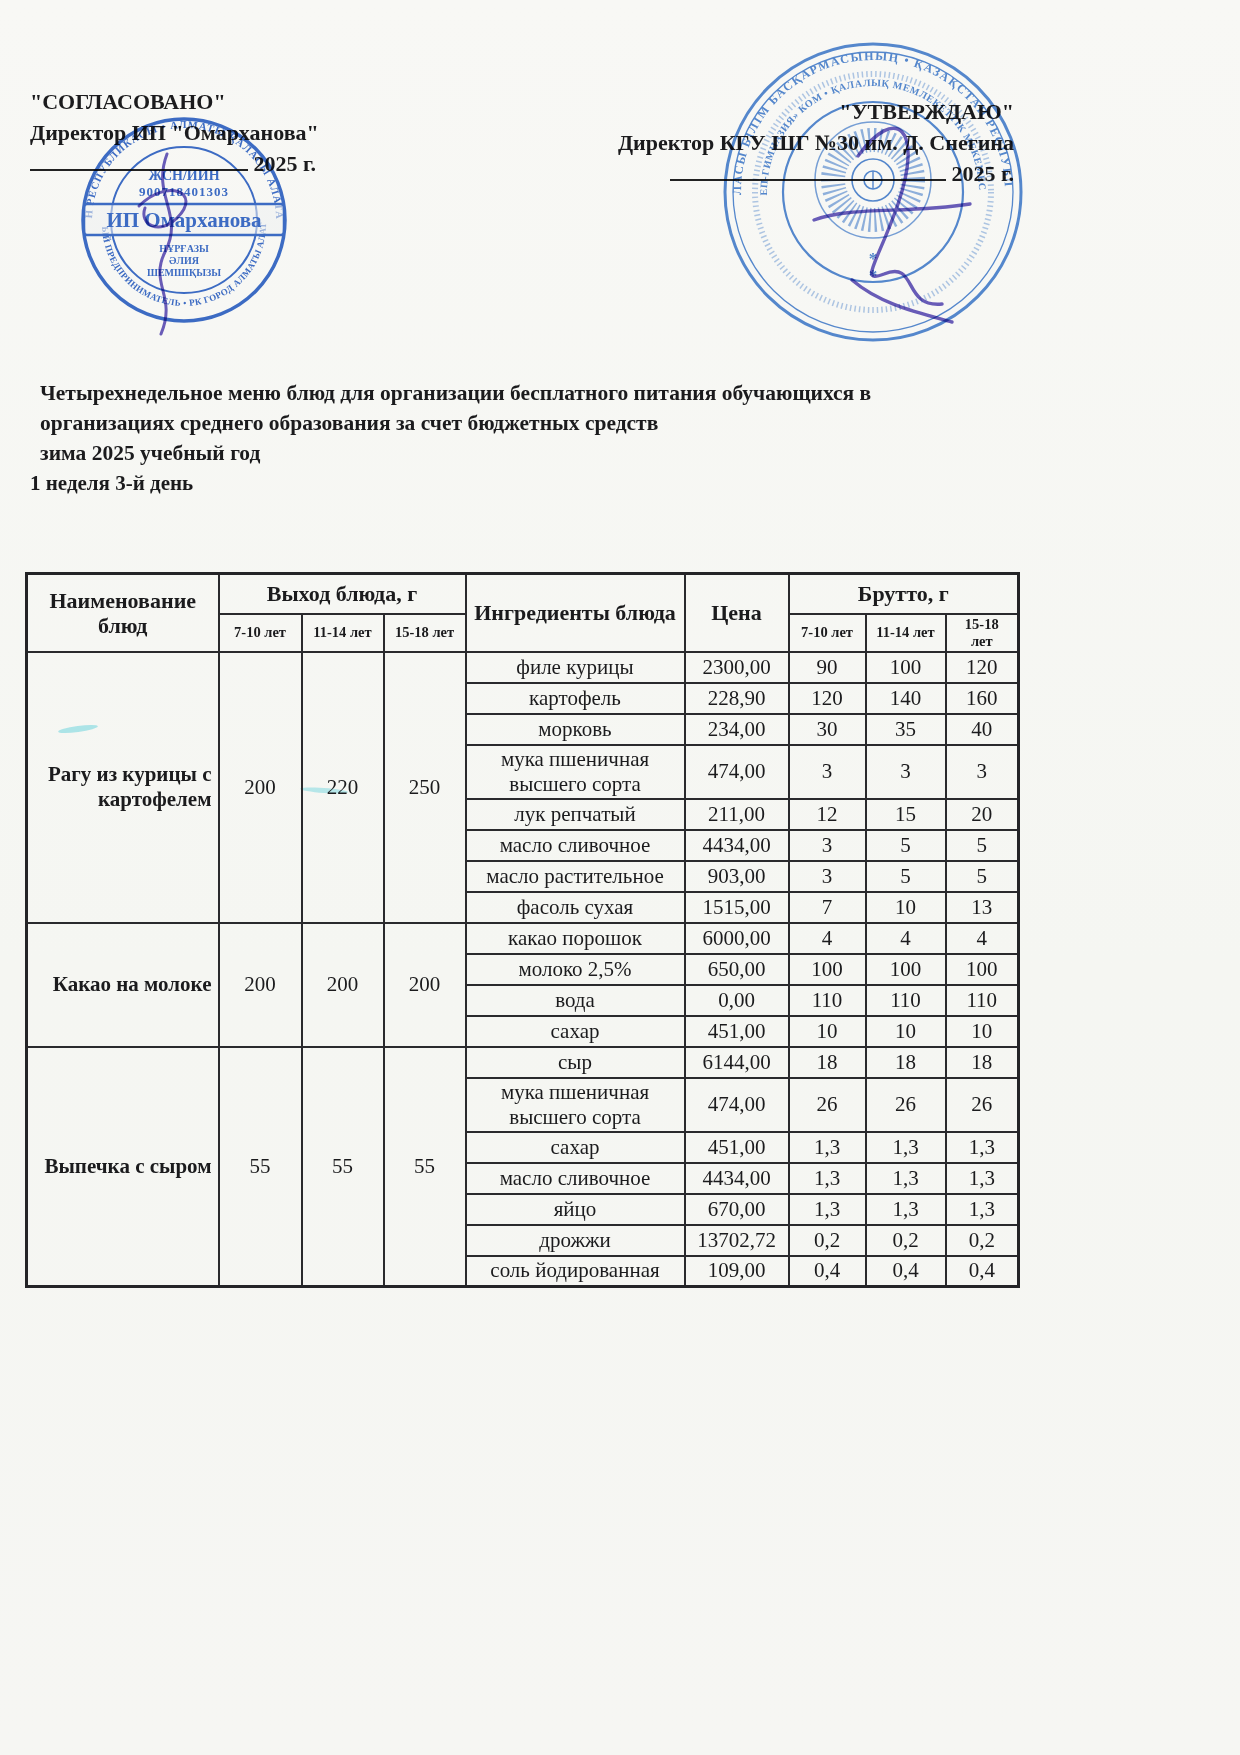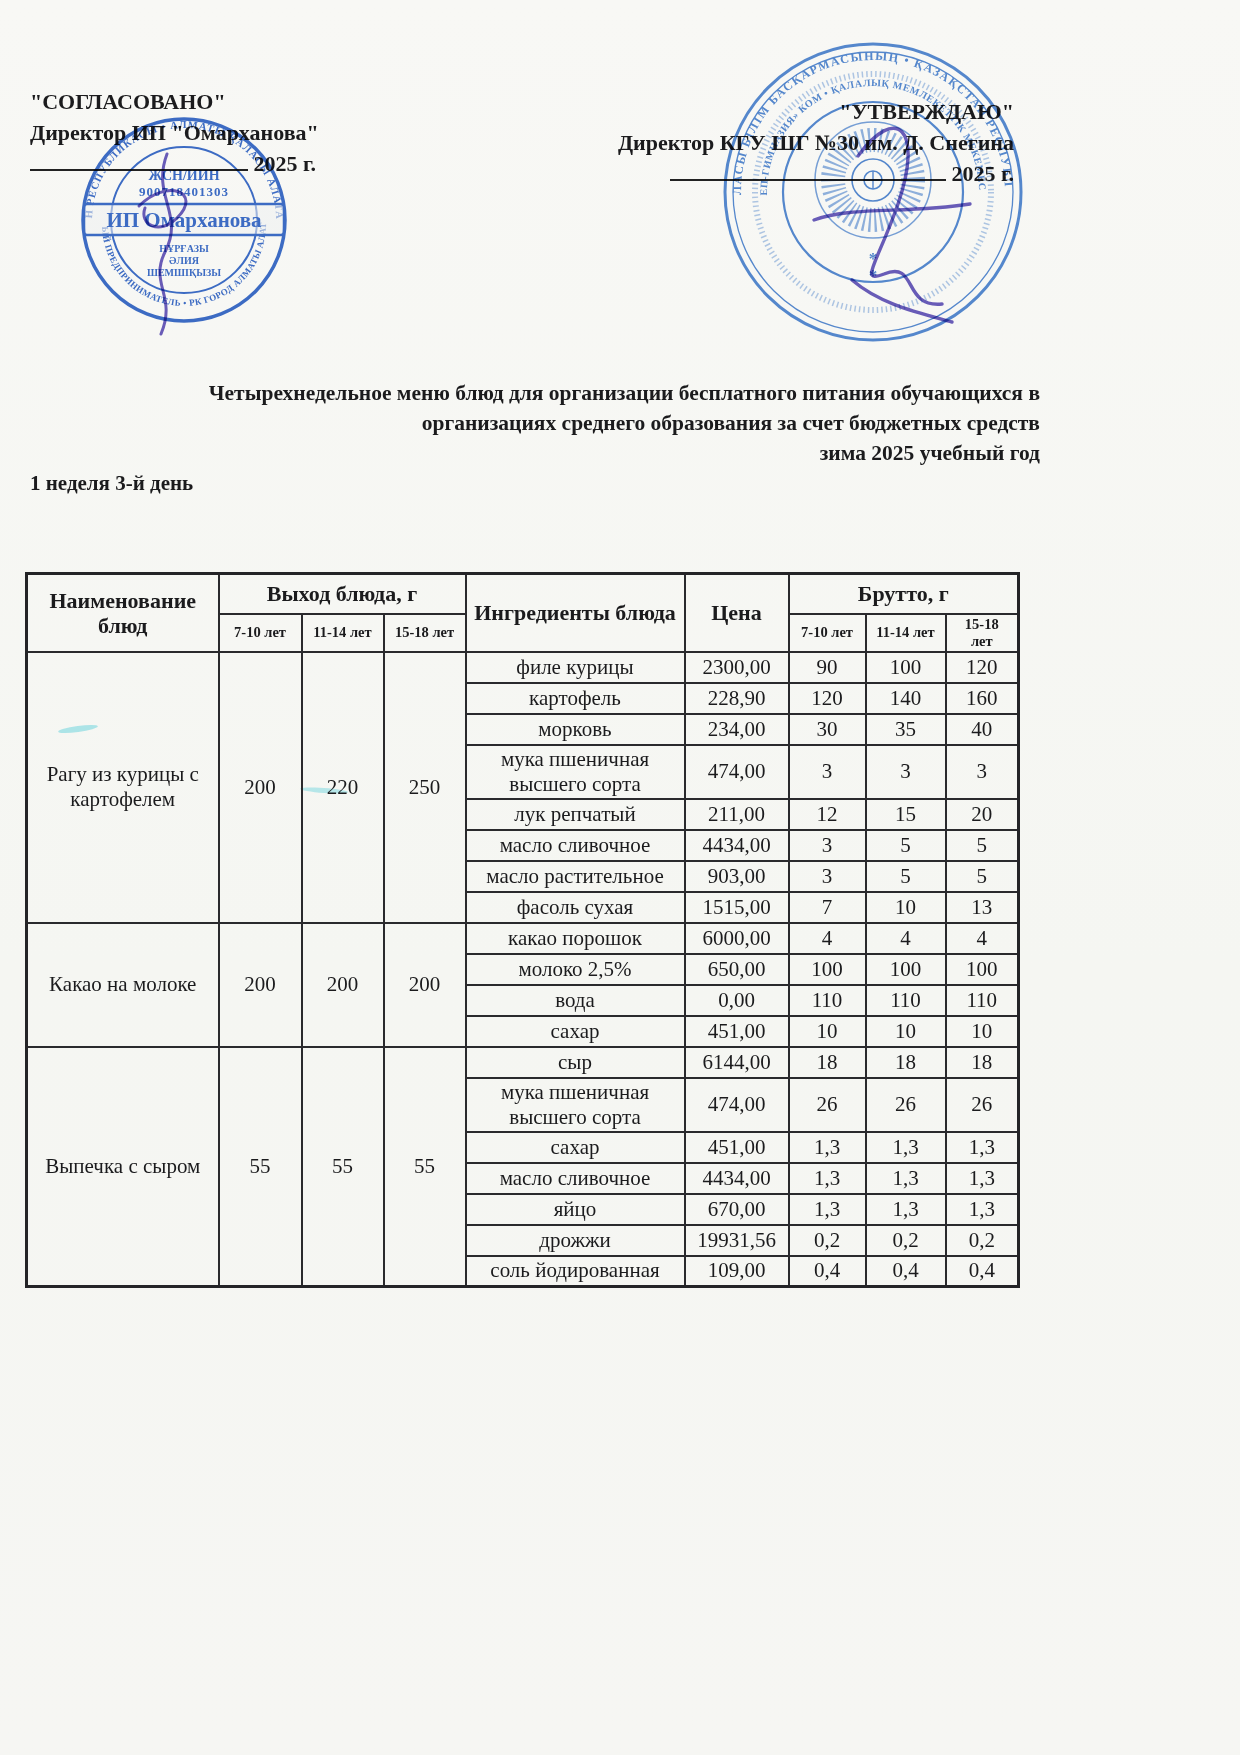--- a/index.html
+++ b/index.html
@@ -7,33 +7,33 @@
   .page {
     position:relative; width:1240px; height:1755px; margin:0 auto;
     background:linear-gradient(180deg,#f8f8f5 0%,#f5f6f2 55%,#f6f6f3 100%);
     font-family:"Liberation Serif","DejaVu Serif",serif;
     color:#1b1b1d; overflow:hidden;
   }
   .appr { position:absolute; font-weight:700; font-size:22px; line-height:31px; white-space:nowrap; z-index:2; }
   .appr-left  { left:30px; top:86px; }
   .appr-right { top:96px; right:226px; text-align:right; }
   .uline { display:inline-block; border-bottom:2px solid #222; height:22px; vertical-align:baseline; }
-  .doc-title { position:absolute; left:40px; top:378px; width:1000px; text-align:right;
+  .doc-title { position:absolute; left:40px; top:378px; width:1000px; text-align:left;
                font-weight:700; font-size:21.5px; line-height:30px; z-index:2; }
   .section-label { position:absolute; left:30px; top:460px; font-weight:700; font-size:21px; z-index:2;margin-top:11px; }
 
   table.menu { position:absolute; left:25px; top:572px; width:992px; z-index:2;
                border-collapse:collapse; table-layout:fixed; font-size:21px;
                border:3px solid #242427; }
   .menu th, .menu td { border:2px solid #2a2a2d; padding:1px 6px; vertical-align:middle; overflow:hidden; }
   .menu thead th { font-weight:700; text-align:center; }
   .menu .h-main { font-size:22px; line-height:25px; height:40px; }
   .menu .h-age  { font-size:14.5px; height:30px; }
   .menu td { height:31px; line-height:25px; }
-  .dish-name { vertical-align:top; text-align:center; }
+  .dish-name { vertical-align:top; text-align:right;font-weight:bold; }
   .ing { text-align:center; }
   .num { text-align:center; }
   .vtop { vertical-align:top;text-align:center; }
   .vmid { vertical-align:middle; }
 
   .stamp { position:absolute; mix-blend-mode:multiply; opacity:.93; z-index:3; }
   .sig   { position:absolute; mix-blend-mode:multiply; z-index:4; }
   .artifact { position:absolute; border-radius:50%; z-index:1; }
 </style>
 </head>
@@ -282,21 +282,21 @@
         </tr>
         <tr>
           <td class="ing">яйцо</td>
           <td class="num">670,00</td>
           <td class="num">1,3</td>
           <td class="num">1,3</td>
           <td class="num">1,3</td>
         </tr>
         <tr>
           <td class="ing">дрожжи</td>
-          <td class="num">19931,56</td>
+          <td class="num">13702,72</td>
           <td class="num">0,2</td>
           <td class="num">0,2</td>
           <td class="num">0,2</td>
         </tr>
         <tr>
           <td class="ing">соль йодированная</td>
           <td class="num">109,00</td>
           <td class="num">0,4</td>
           <td class="num">0,4</td>
           <td class="num">0,4</td>

